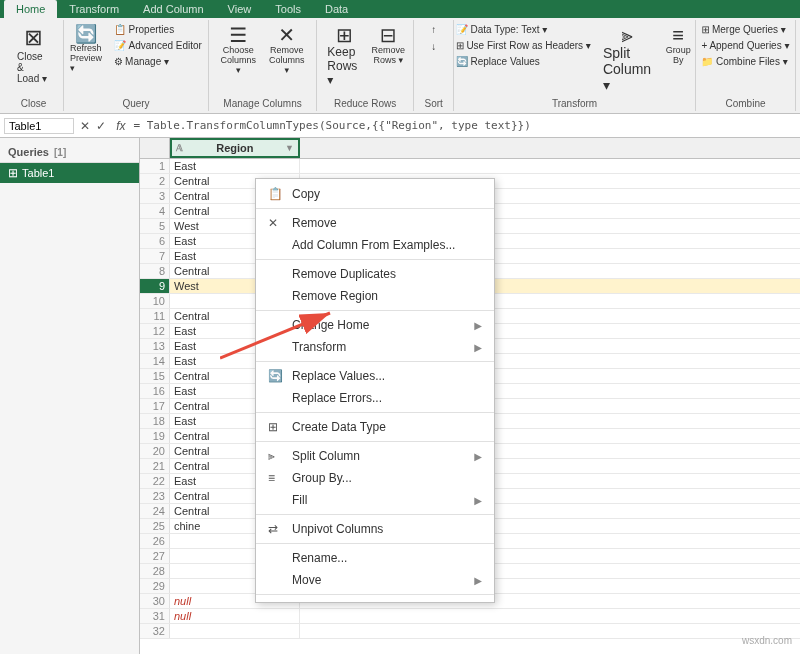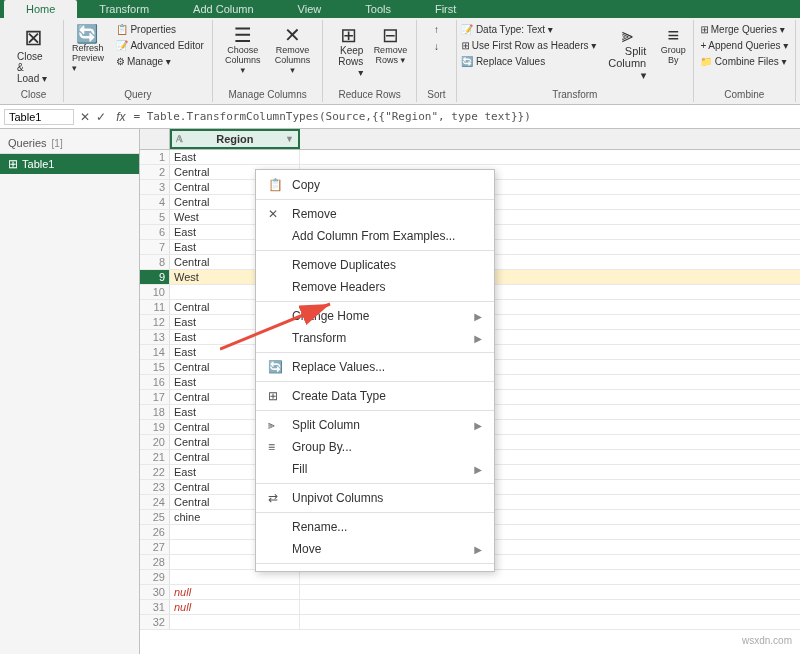--- a/index.html
+++ b/index.html
@@ -55,36 +55,36 @@
     .ctx-separator { border: none; border-top: 1px solid #e0e0e0; margin: 3px 0; }
 
     
     .arrow-annotation { position: absolute; top: 165px; left: 80px; z-index: 200; pointer-events: none; }
 
     
     .watermark { position: absolute; bottom: 8px; right: 8px; font-size: 10px; color: #aaa; z-index: 300; }
 
     
     .tab-bar { background: #217346; display: flex; align-items: flex-end; padding: 0 4px; }
-    .tab-item { padding: 3px 22px; font-size: 11px; color: rgba(255,255,255,0.8); cursor: pointer; }
+    .tab-item { padding: 3px 12px; font-size: 11px; color: rgba(255,255,255,0.8); cursor: pointer; }
     .tab-item.active { background: #f0f0f0; color: #217346; border-radius: 2px 2px 0 0; }
 
-    .queries-label { font-size: 11px; color: #555; padding: 4px 8px; border-bottom: 1px solid #ddd; font-weight: normal; }
+    .queries-label { font-size: 11px; color: #555; padding: 4px 8px; border-bottom: 1px solid #ddd; font-weight: bold; }
     .queries-count { font-size: 10px; color: #888; margin-left: 2px; }
   </style>
 </head>
 <body>
 
 <div class="tab-bar">
   <div class="tab-item active">Home</div>
   <div class="tab-item">Transform</div>
   <div class="tab-item">Add Column</div>
   <div class="tab-item">View</div>
   <div class="tab-item">Tools</div>
-  <div class="tab-item">First</div>
+  <div class="tab-item">Data</div>
 </div>
 
 <div class="ribbon-content">
 
   <div class="ribbon-group">
     <div class="ribbon-group-buttons">
       <div class="ribbon-btn-large">
         <span class="icon">⊠</span>
         <span style="font-size:10px">Close &amp;<br>Load ▾</span>
       </div>
@@ -127,21 +127,21 @@
         <span style="font-size:9px;text-align:center">Remove<br>Columns ▾</span>
       </div>
     </div>
     <div class="ribbon-group-label">Manage Columns</div>
   </div>
 
   <div class="ribbon-group">
     <div class="ribbon-group-buttons">
       <div class="ribbon-btn">
         <span class="icon" style="font-size:20px">⊞</span>
-        <span style="font-size:10px;text-align:right">Keep<br>Rows ▾</span>
+        <span style="font-size:12px;text-align:left">Keep<br>Rows ▾</span>
       </div>
       <div class="ribbon-btn">
         <span class="icon" style="font-size:20px">⊟</span>
         <span style="font-size:9px;text-align:center">Remove<br>Rows ▾</span>
       </div>
     </div>
     <div class="ribbon-group-label">Reduce Rows</div>
   </div>
 
   <div class="ribbon-group" style="min-width:40px">
@@ -167,21 +167,21 @@
           <span>⊞</span>
           <span>Use First Row as Headers ▾</span>
         </div>
         <div class="ribbon-btn-small">
           <span>🔄</span>
           <span>Replace Values</span>
         </div>
       </div>
       <div class="ribbon-btn" style="min-width:44px">
         <span class="icon" style="font-size:20px">⫸</span>
-        <span style="font-size:11px;text-align:right">Split<br>Column ▾</span>
+        <span style="font-size:14px;text-align:left">Split<br>Column ▾</span>
       </div>
       <div class="ribbon-btn" style="min-width:40px">
         <span class="icon" style="font-size:20px">≡</span>
         <span style="font-size:9px;text-align:center">Group<br>By</span>
       </div>
     </div>
     <div class="ribbon-group-label">Transform</div>
   </div>
 
   <div class="ribbon-group" style="min-width:100px">
@@ -384,37 +384,41 @@
           <span class="ctx-icon"></span>
           <span>Add Column From Examples...</span>
         </div>
         <hr class="ctx-separator">
         <div class="ctx-item">
           <span class="ctx-icon"></span>
           <span>Remove Duplicates</span>
         </div>
         <div class="ctx-item">
           <span class="ctx-icon"></span>
-          <span>Remove Headers</span>
+          <span>Remove Region</span>
         </div>
         <hr class="ctx-separator">
         <div class="ctx-item">
           <span class="ctx-icon"></span>
           <span>Change Home</span>
           <span class="ctx-arrow">▶</span>
         </div>
         <div class="ctx-item">
           <span class="ctx-icon"></span>
           <span>Transform</span>
           <span class="ctx-arrow">▶</span>
         </div>
         <hr class="ctx-separator">
         <div class="ctx-item">
           <span class="ctx-icon">🔄</span>
           <span>Replace Values...</span>
+        </div>
+        <div class="ctx-item">
+          <span class="ctx-icon"></span>
+          <span>Replace Errors...</span>
         </div>
         <hr class="ctx-separator">
         <div class="ctx-item">
           <span class="ctx-icon">⊞</span>
           <span>Create Data Type</span>
         </div>
         <hr class="ctx-separator">
         <div class="ctx-item">
           <span class="ctx-icon">⫸</span>
           <span>Split Column</span>

